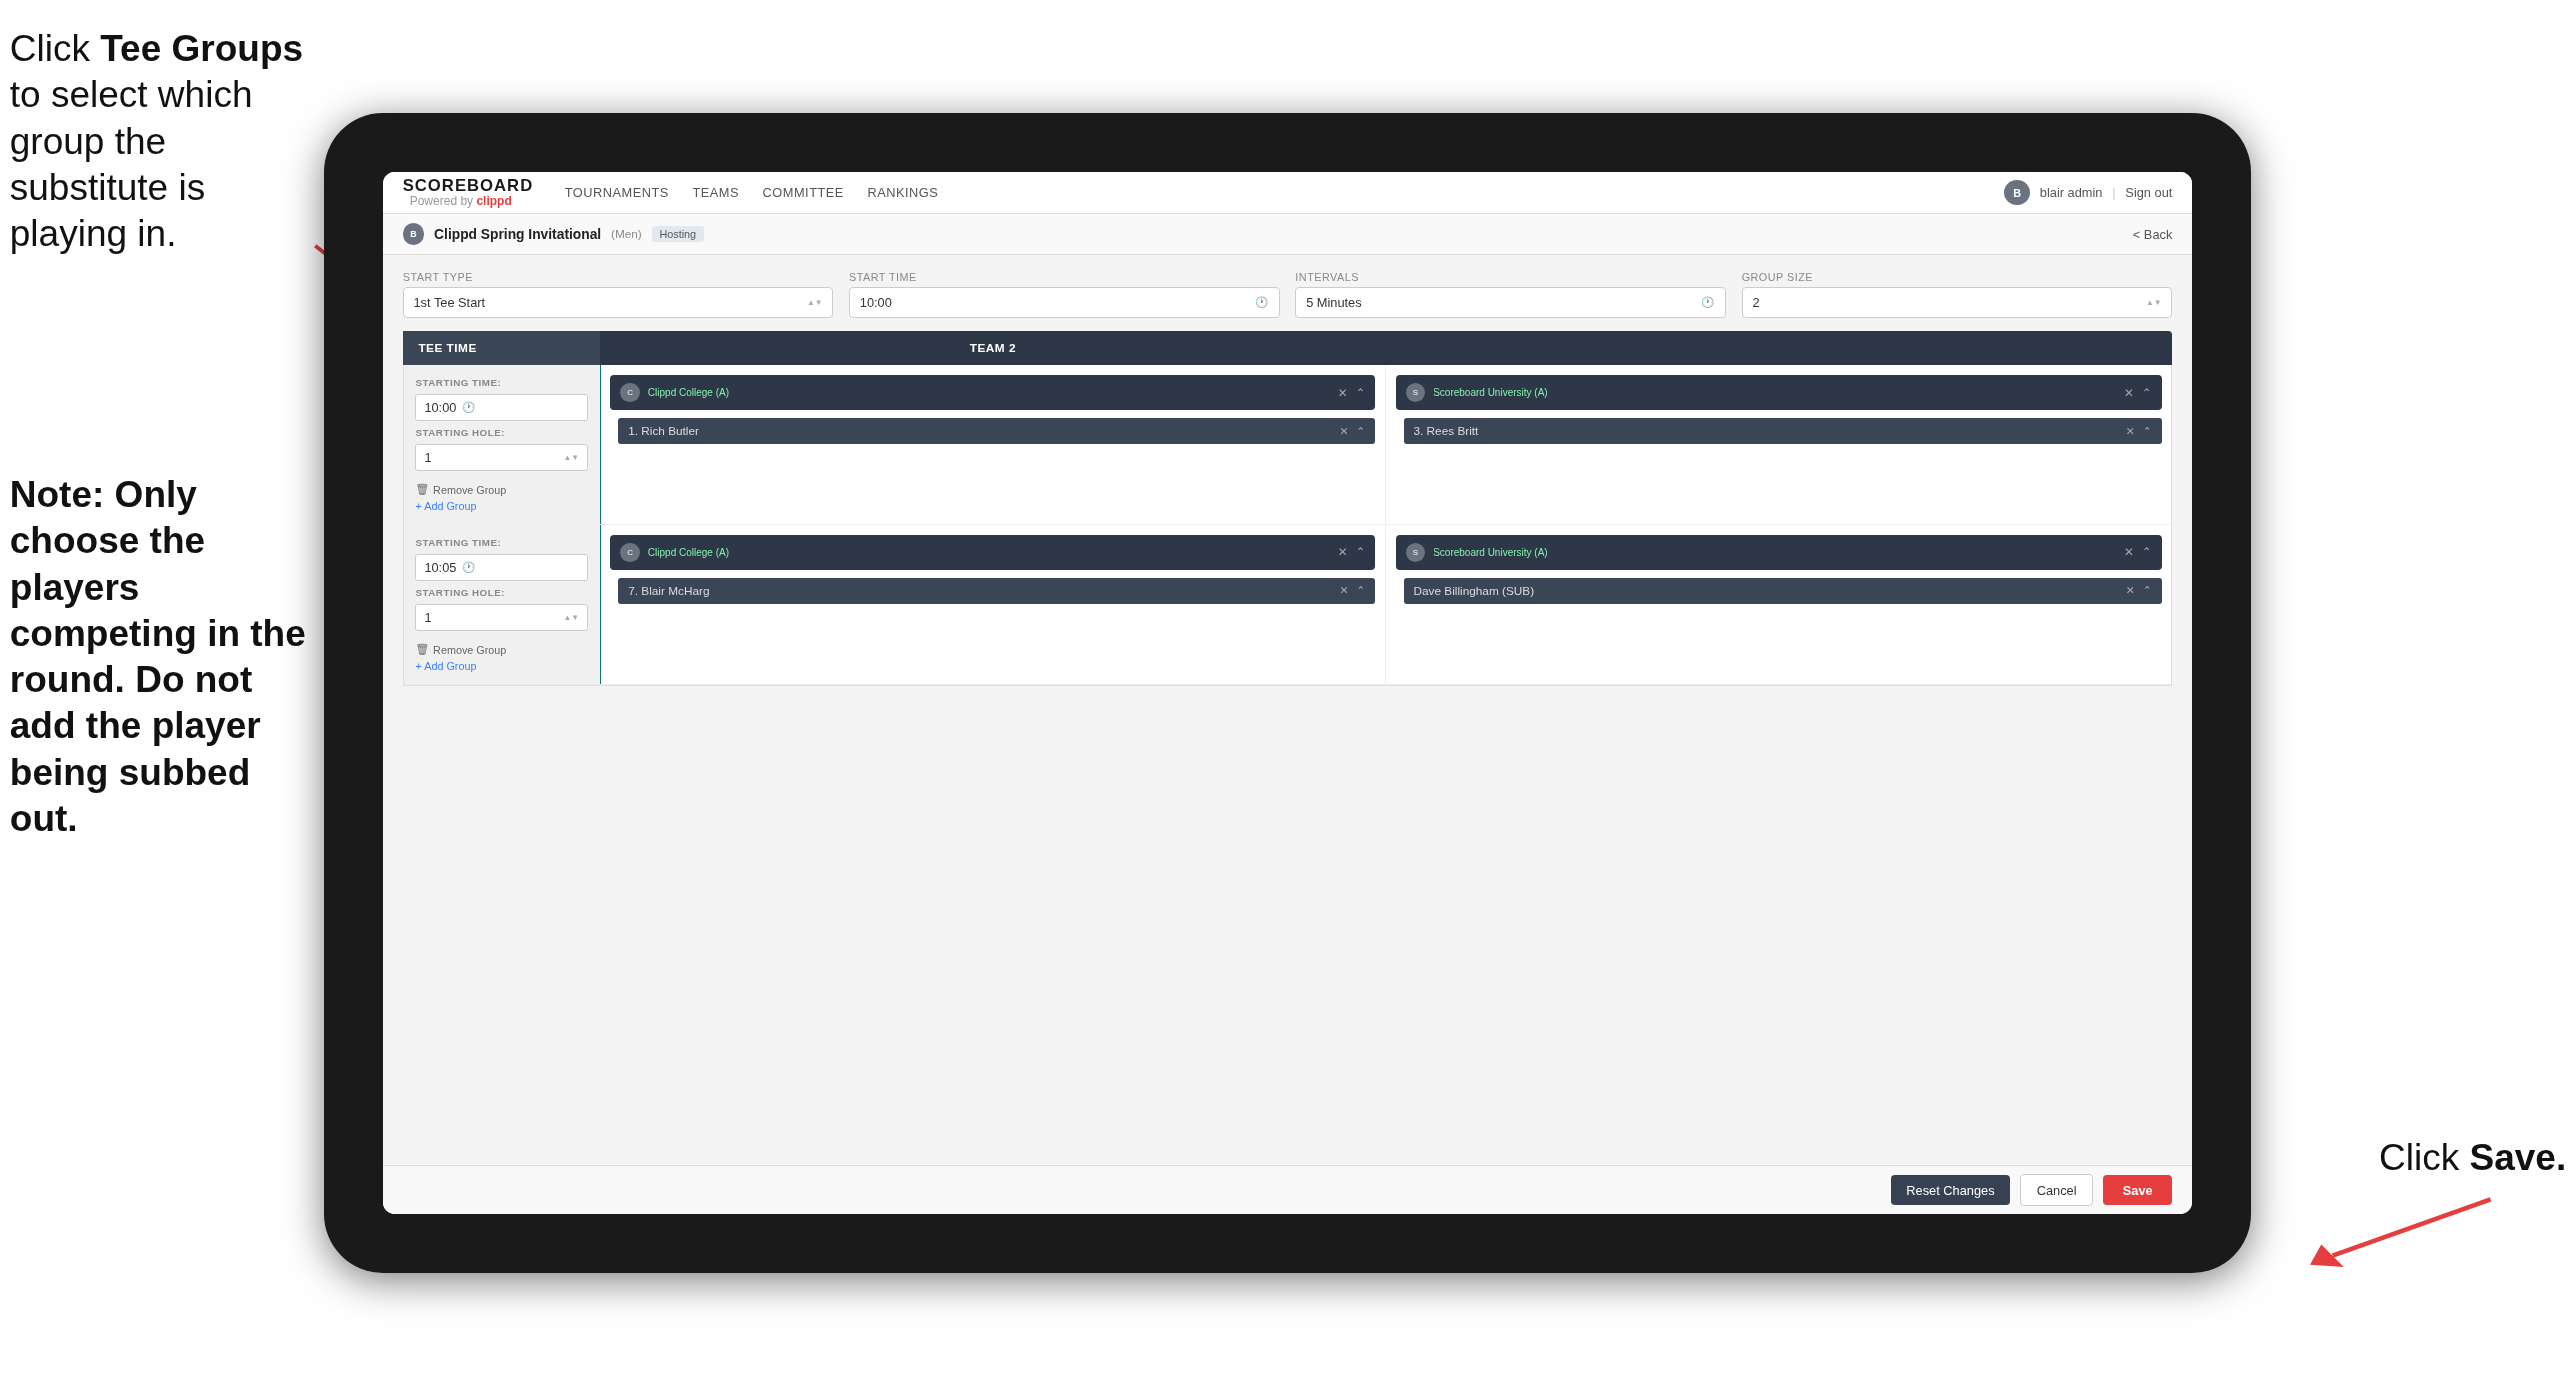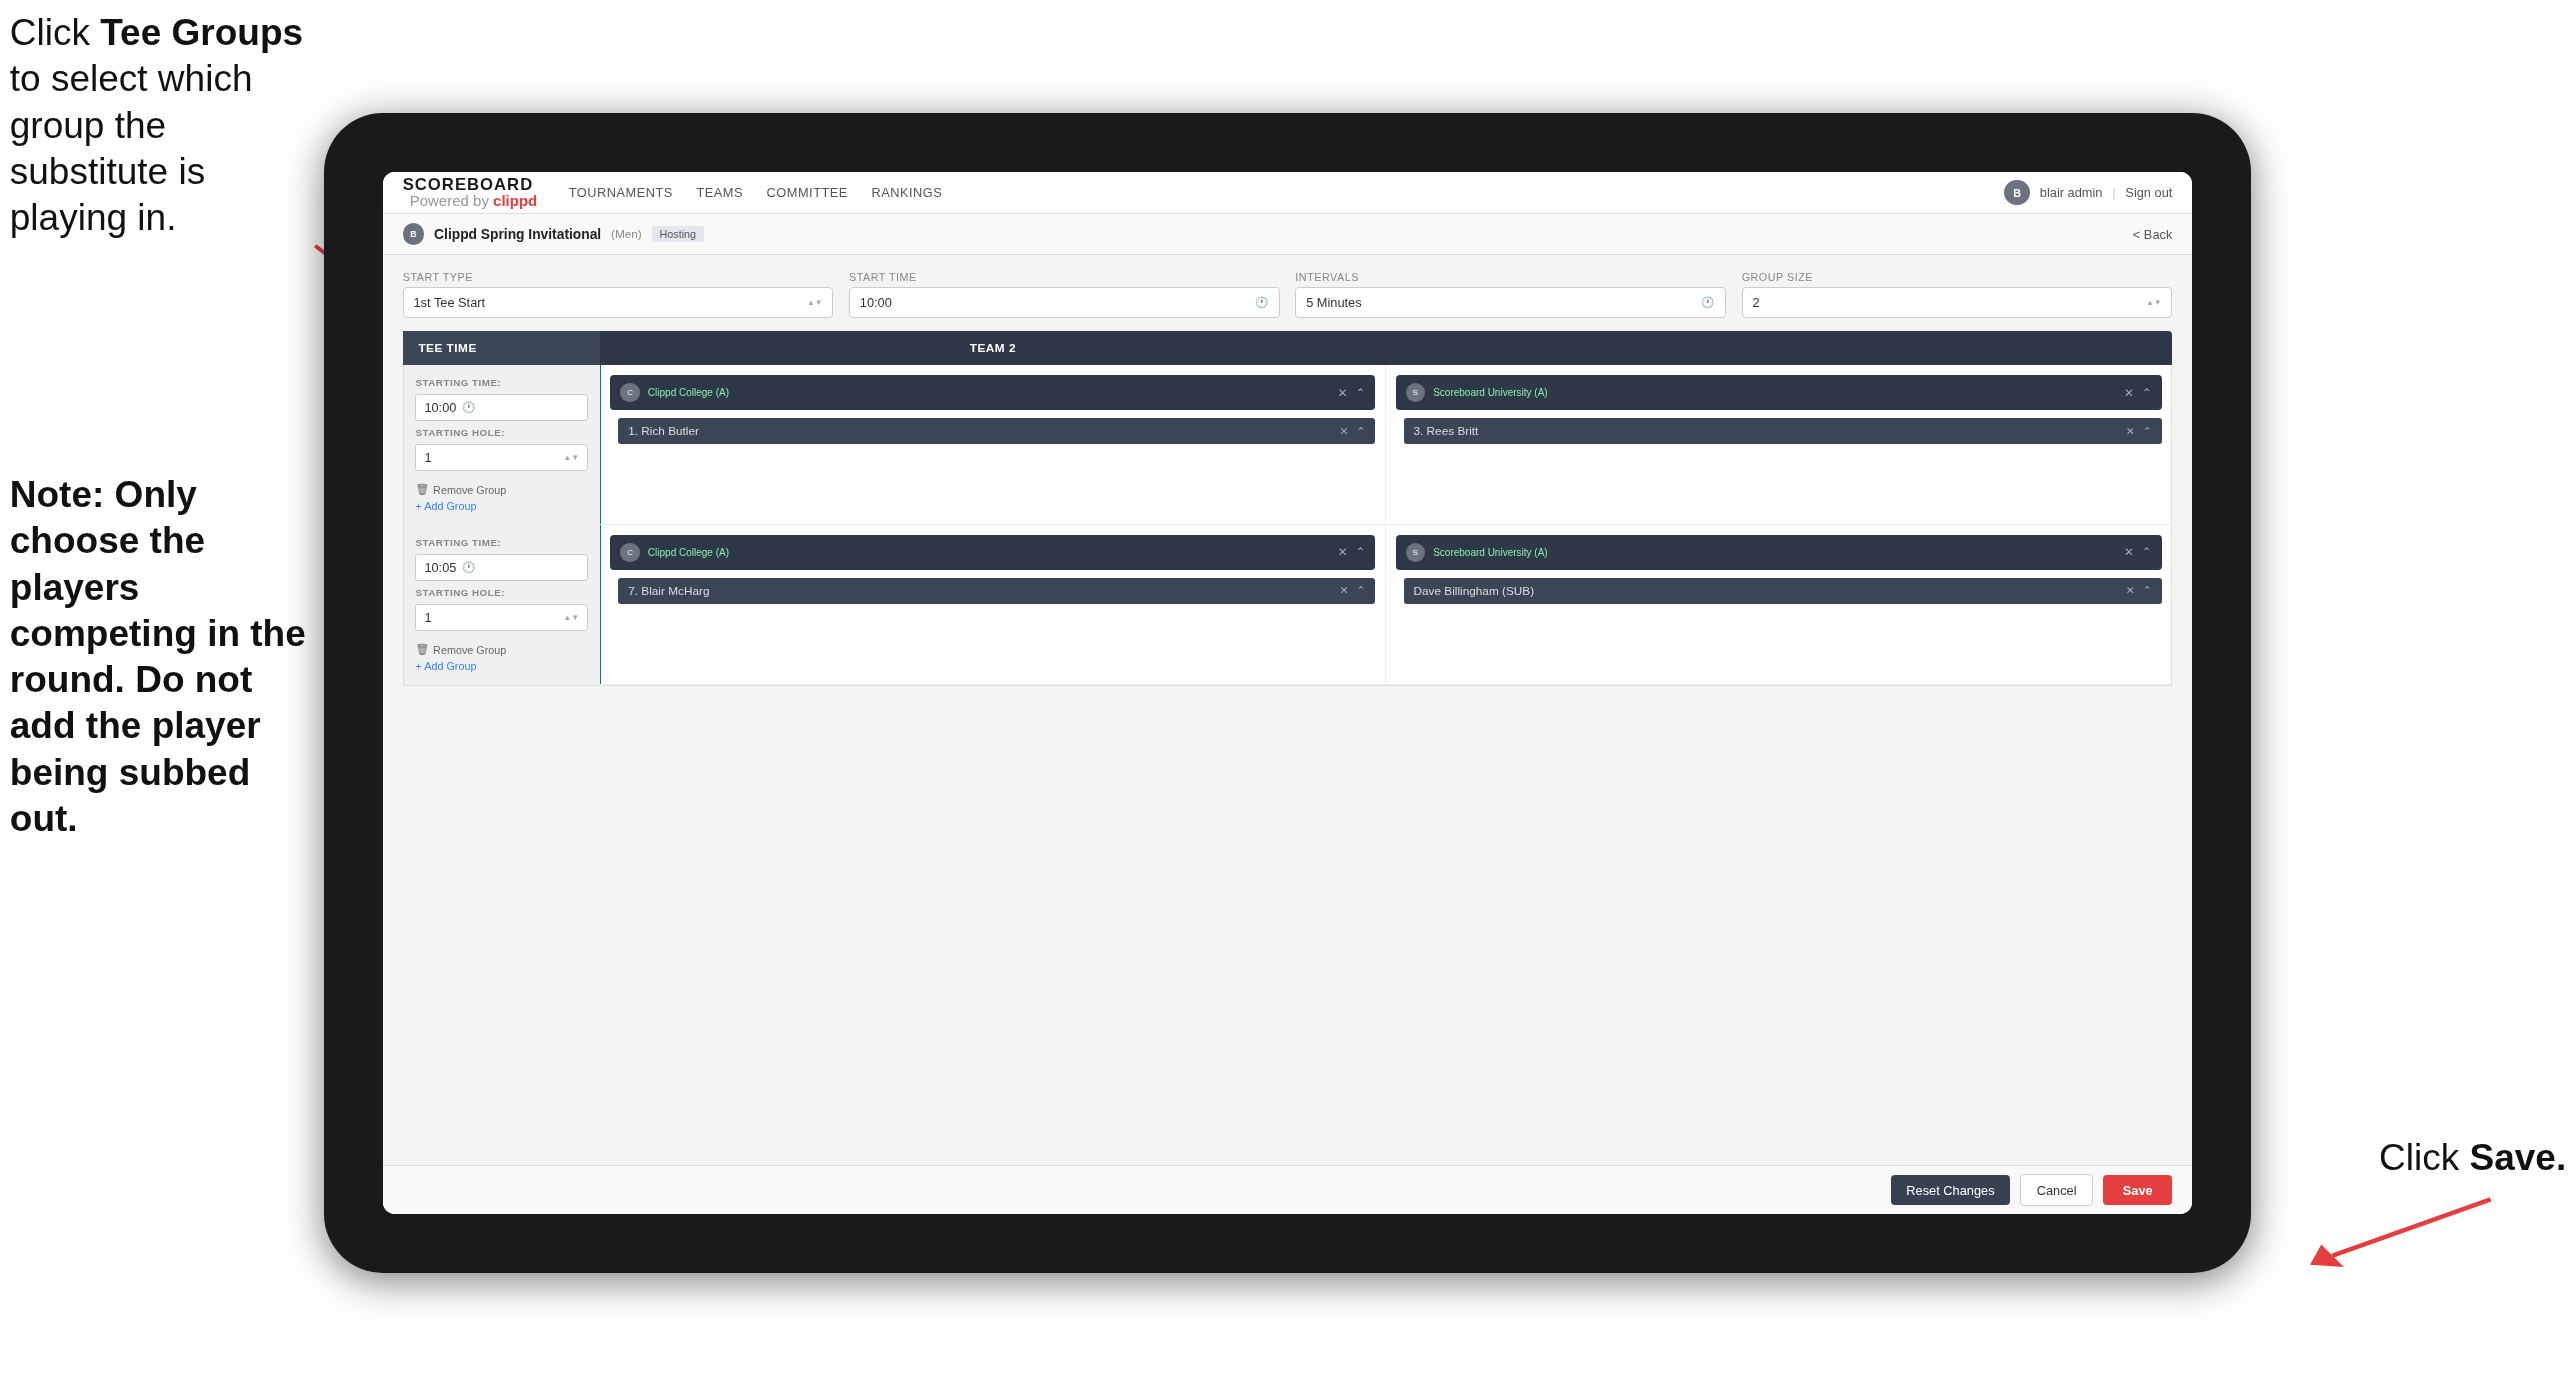--- a/index.html
+++ b/index.html
@@ -9,21 +9,21 @@
       width: 2576px;
       height: 1385px;
       position: relative;
       overflow: hidden;
     }
 
     
     .instruction-text {
       position: absolute;
       left: 9.8px;
-      top: 10px;
+      top: 26px;
       width: 305px;
       font-size: 37px;
       line-height: 1.25;
       color: #111;
     }
     .instruction-text b { font-weight: 800; }
 
     
     .note-text {
       position: absolute;
@@ -90,21 +90,21 @@
       margin-right: 7.9px;
     }
     .logo-scoreboard {
       font-size: 16.7px;
       font-weight: 900;
       color: #1a1a1a;
       letter-spacing: 1px;
       text-transform: uppercase;
     }
     .logo-powered {
-      font-size: 15px;
+      font-size: 12px;
       color: #999;
       padding-left: 7px;
     }
     .logo-powered span {
       color: #e53e3e;
       font-weight: 700;
     }
 
     .nav-items {
       display: flex;

